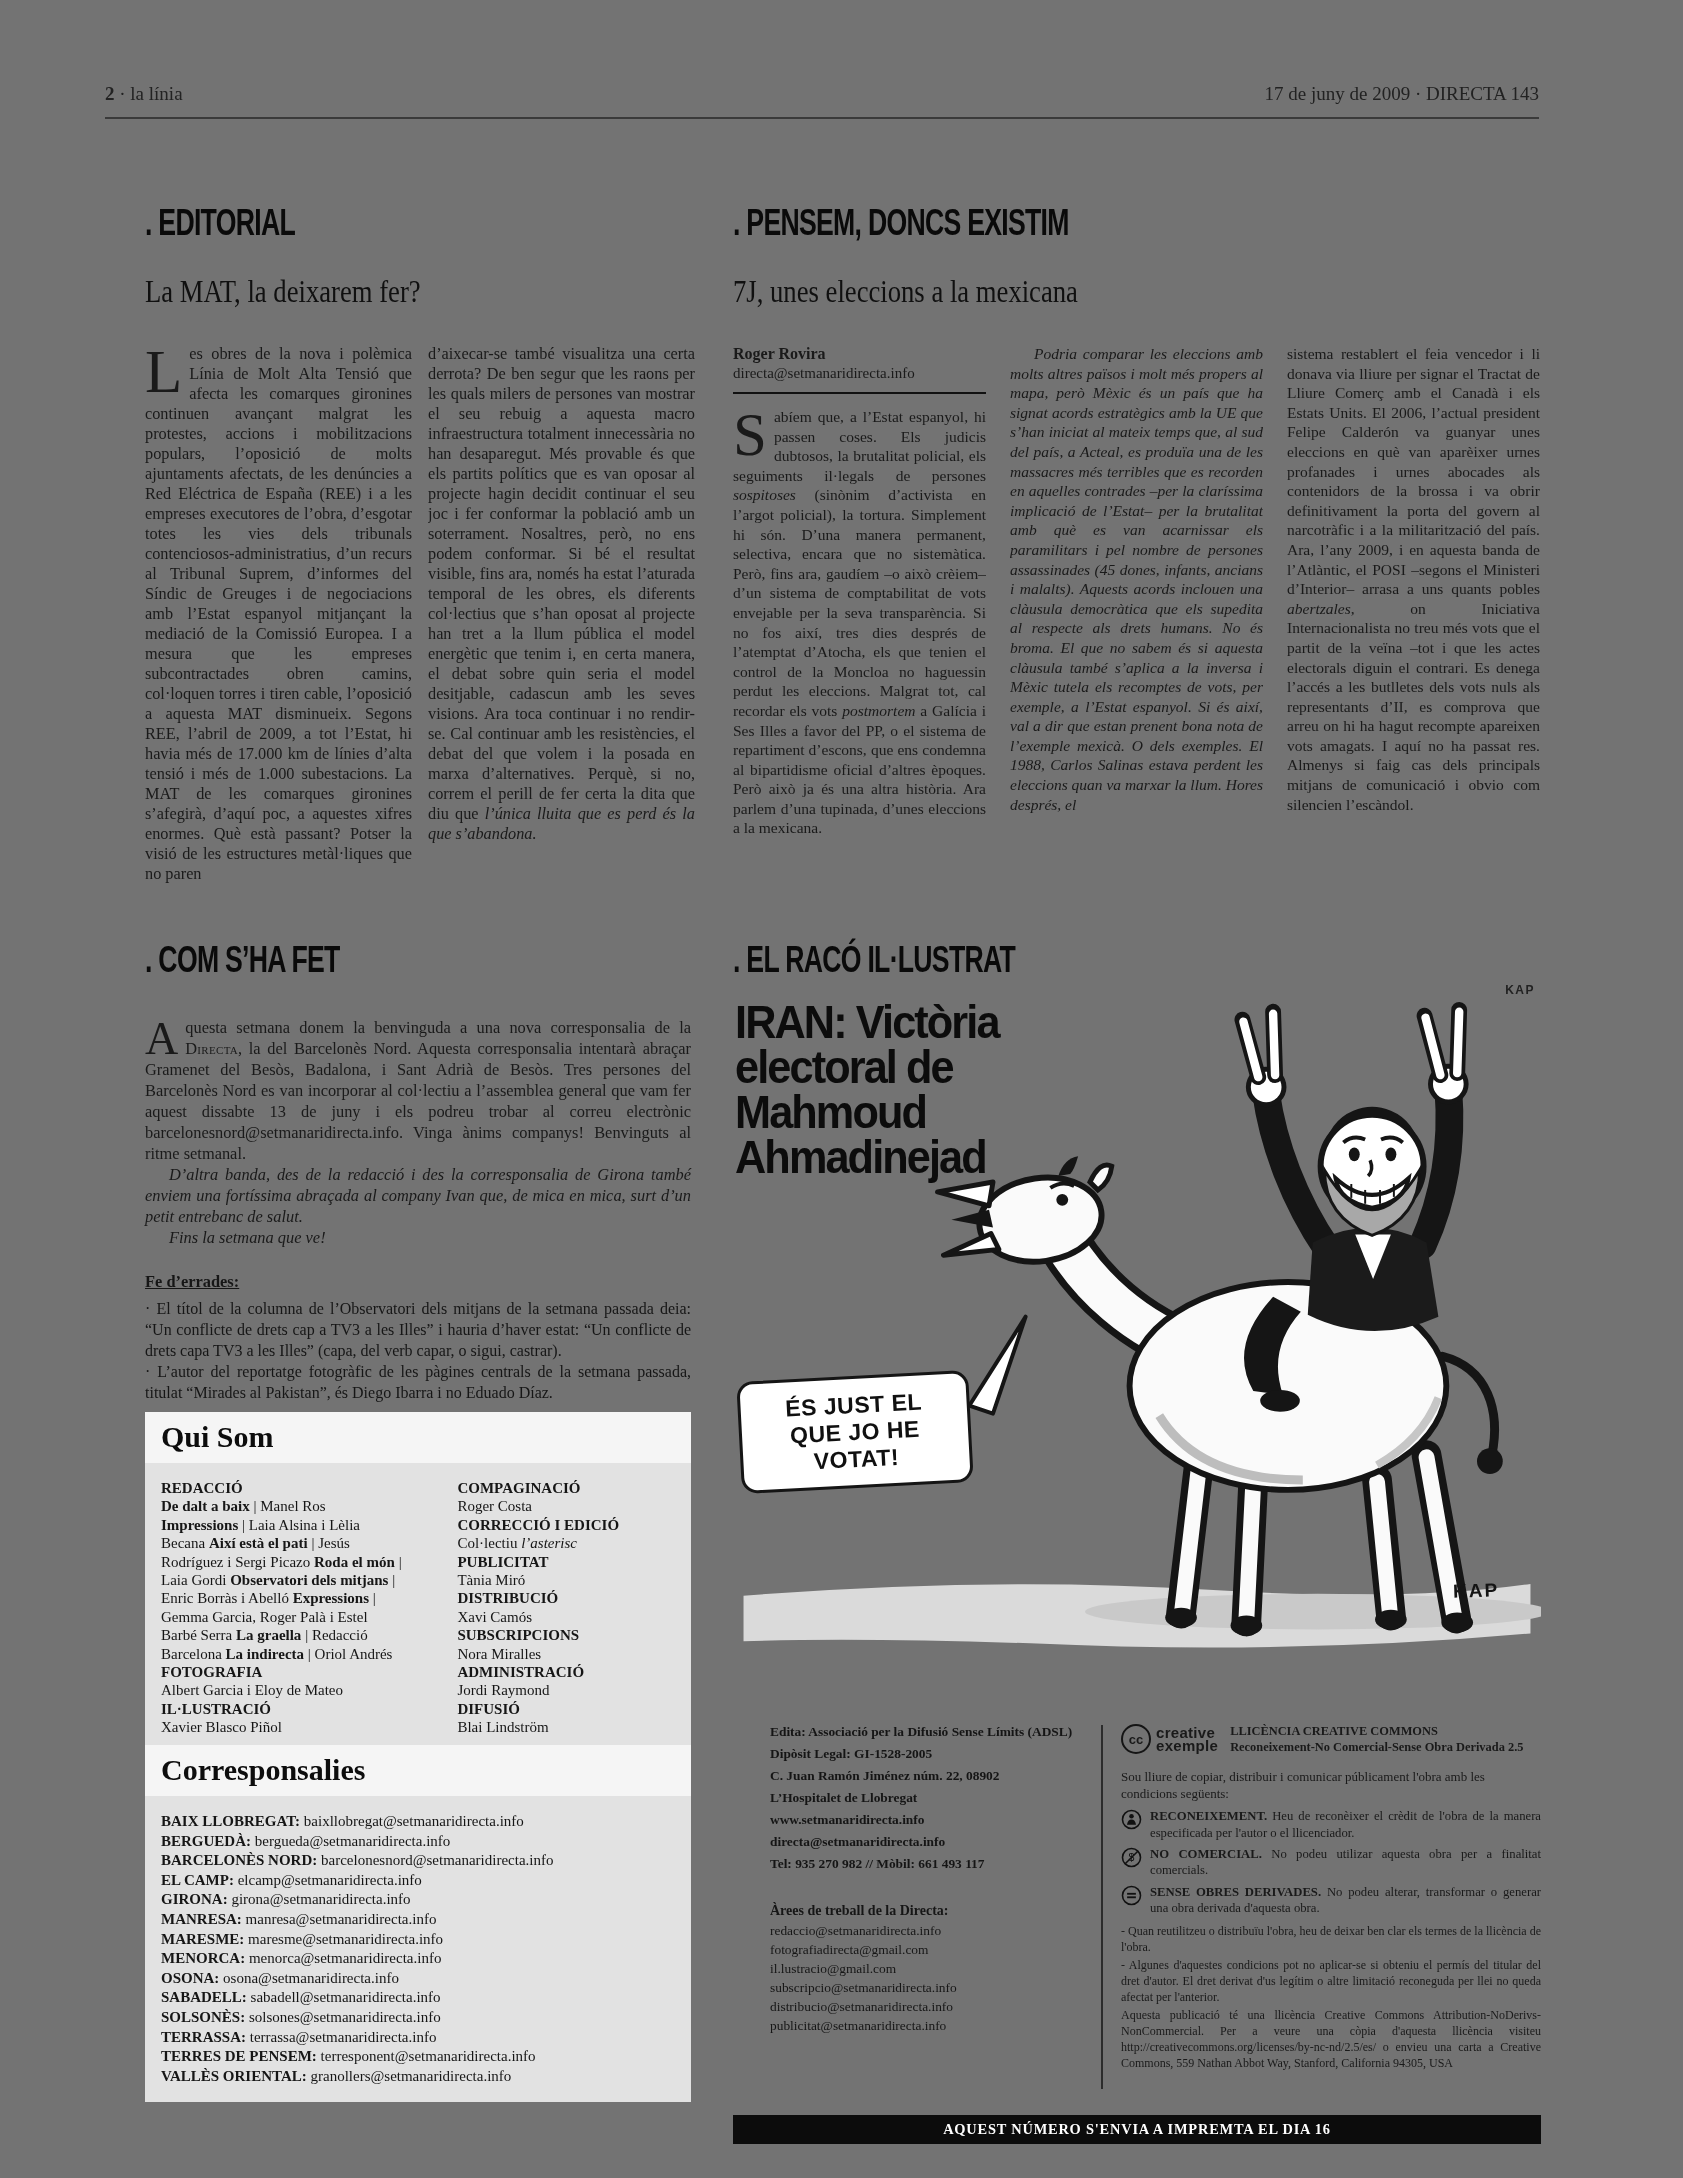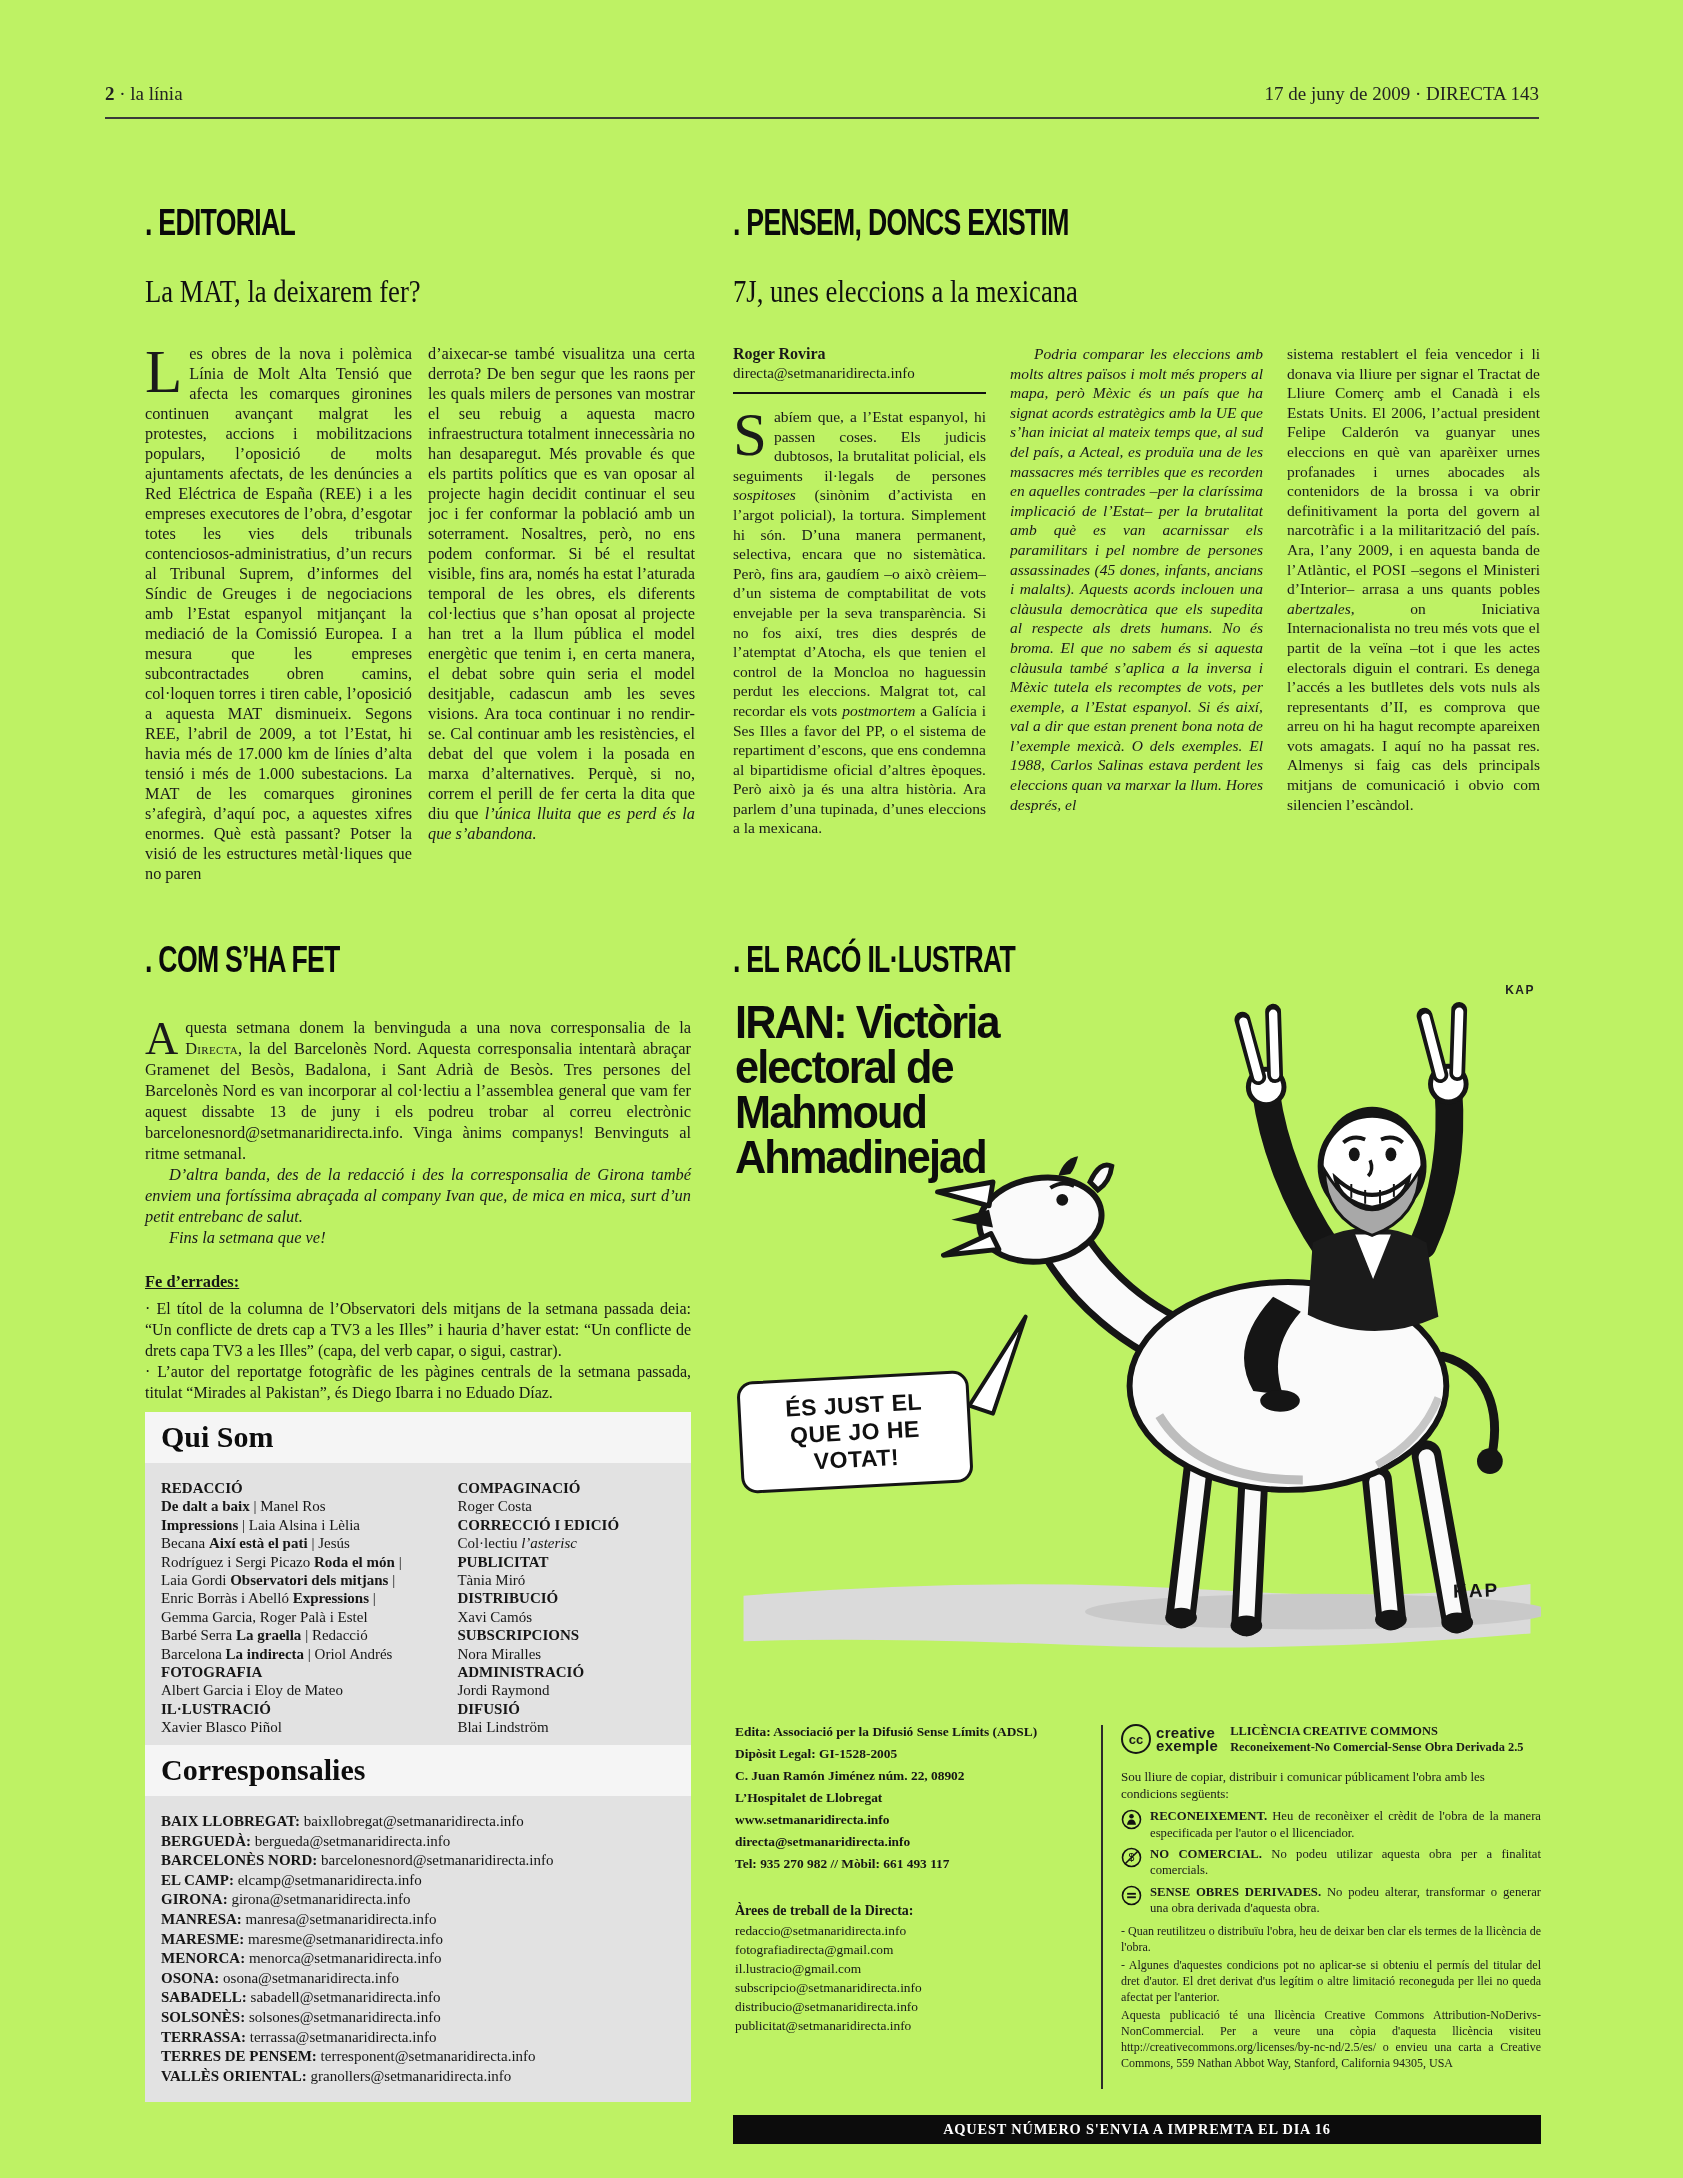--- a/index.html
+++ b/index.html
@@ -1,16 +1,16 @@
 <!DOCTYPE html>
 <html lang="ca"><head>
 <meta charset="utf-8">
 <style>
   html,body{margin:0;padding:0;background:#fff;}
-  .page{position:relative;width:1683px;height:2178px;background:#bef264;overflow:hidden;color:#161616;}
+  .page{position:relative;width:1683px;height:2178px;background:#737373;overflow:hidden;color:#161616;}
 
   
   .hdr{position:absolute;left:105px;top:83px;width:1434px;display:flex;justify-content:space-between;
        font-family:"Liberation Serif",serif;font-size:19px;color:#222;}
   .hdr-rule{position:absolute;left:105px;top:117px;width:1434px;height:2px;background:#3a3a3a;}
 
   .kicker{font-family:"Liberation Sans",sans-serif;font-weight:700;font-size:37px;letter-spacing:-1px;
           transform:scaleX(.72);transform-origin:0 50%;white-space:nowrap;color:#0a0a0a;}
   .headline{font-family:"Liberation Serif",serif;font-size:31px;transform:scaleX(.86);
             transform-origin:0 50%;white-space:nowrap;color:#101010;margin-top:30px;}
@@ -62,21 +62,21 @@
   .iran-line{font-family:"Liberation Sans",sans-serif;font-weight:700;font-size:46px;line-height:45px;
              letter-spacing:-2px;transform:scaleX(.94);transform-origin:0 50%;color:#0c0c0c;white-space:nowrap;}
   .bubble{position:absolute;left:6px;top:386px;width:210px;padding:13px 8px 12px;background:#fff;
           border:3.5px solid #151515;border-radius:16px;transform:rotate(-3deg);z-index:2;text-align:center;}
   .bubble-line{font-family:"Liberation Sans",sans-serif;font-weight:700;font-size:23px;line-height:27px;
                letter-spacing:0.5px;color:#101010;}
   .kap-sig{position:absolute;right:42px;bottom:71px;font-family:"Liberation Sans",sans-serif;font-weight:700;
            font-size:19px;letter-spacing:2px;transform:rotate(-2deg);color:#141414;}
 
   
-  .edita{position:absolute;left:735px;top:1721px;width:362px;}
+  .edita{position:absolute;left:770px;top:1721px;width:362px;}
   .edita-line{font-family:"Liberation Serif",serif;font-weight:700;font-size:13.4px;line-height:22px;color:#151515;}
   .arees{margin-top:26px;}
   .arees-title{font-family:"Liberation Serif",serif;font-weight:700;font-size:14px;line-height:20px;}
   .arees-line{font-family:"Liberation Serif",serif;font-size:13.4px;line-height:19px;}
 
   .vdiv{position:absolute;left:1101px;top:1725px;width:2px;height:364px;background:#2c2c2c;}
 
   
   .cc{position:absolute;left:1121px;top:1723px;width:420px;font-family:"Liberation Serif",serif;color:#1a1a1a;}
   .cc-head{display:flex;gap:12px;align-items:center;}

